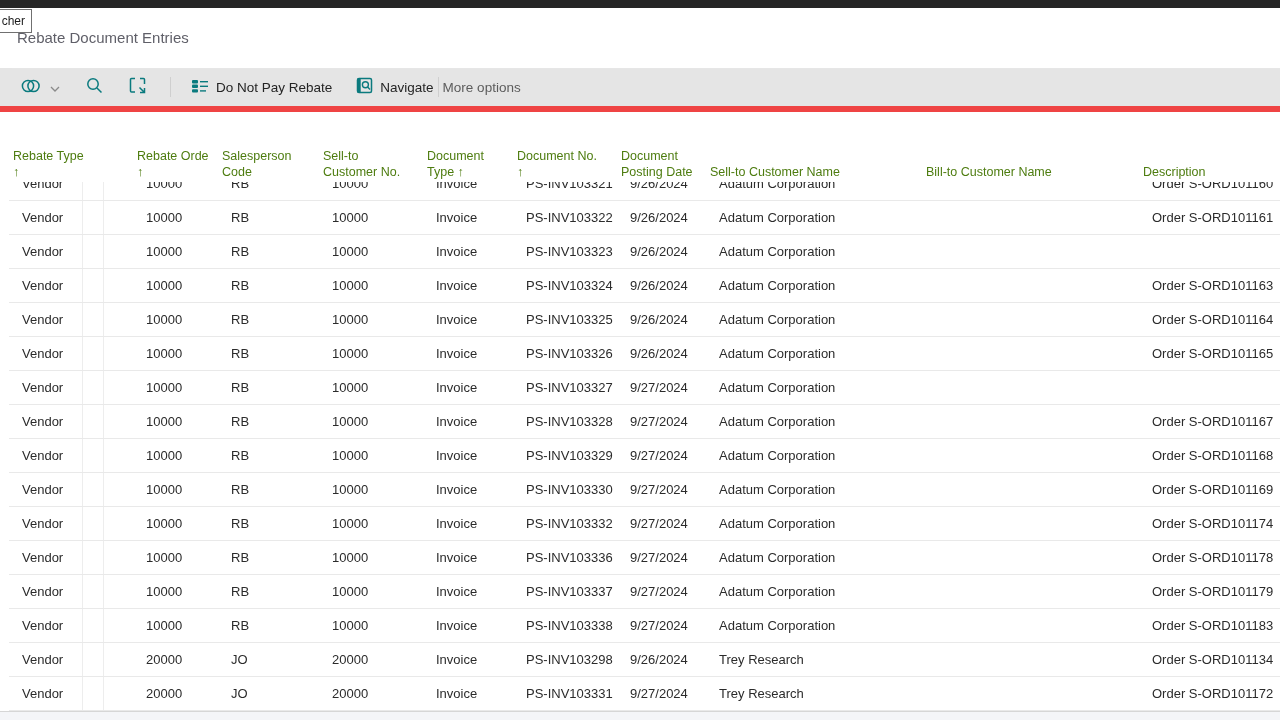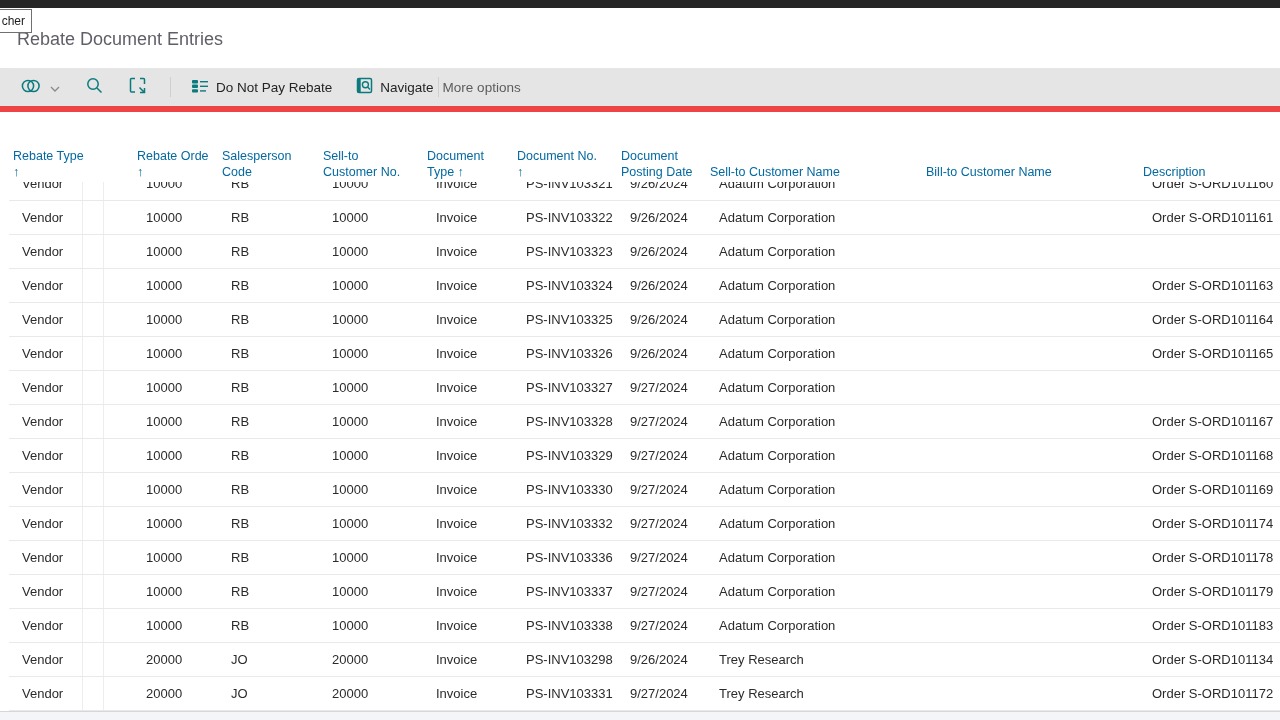--- a/index.html
+++ b/index.html
@@ -3,32 +3,32 @@
 <meta charset="utf-8">
 <style>
   html,body{margin:0;padding:0;background:#fff;}
   .screen{position:relative;width:1280px;height:720px;background:#fff;overflow:hidden;
           font-family:"Liberation Sans",sans-serif;padding-left:10px;}
   .topbar{position:absolute;top:0;left:0;right:0;height:8px;background:#262626;}
   .tooltip-box{position:absolute;left:-64px;top:9px;width:96px;height:24px;background:#fff;
                border:1px solid #707070;box-sizing:border-box;z-index:6;display:flex;
                align-items:center;justify-content:flex-end;padding-right:6px;
                font-size:12px;color:#1c1c1c;}
-  .page-title{position:absolute;left:17px;top:29px;font-size:18px;color:#5f5f68;z-index:2;}
+  .page-title{position:absolute;left:17px;top:29px;font-size:15px;color:#5f5f68;z-index:2;}
   .toolbar{position:absolute;left:0;right:0;top:68px;height:44px;display:flex;align-items:center;
            border-bottom:6px solid #ef4444;box-sizing:border-box;background:#e5e5e5;}
   .toolbar::before{content:"";position:absolute;top:0;left:12px;right:0;height:1px;background:#e6e6e6;}
   .tbtn{background:none;border:none;padding:0;display:flex;align-items:center;gap:7px;
         font-family:inherit;font-size:13.5px;color:#242424;cursor:pointer;white-space:nowrap;}
   .tbtn.more{color:#5c5c5c;}
   .vdiv{width:1px;height:20px;background:#cfcfcf;}
   .ml20{margin-left:20px;}.ml24{margin-left:24px;}.ml26{margin-left:26px;}.ml22{margin-left:4px;}
   
   .grid-header{position:absolute;top:148px;left:0;display:flex;z-index:3;background:#fff;}
-  .hcell{box-sizing:border-box;padding-left:13px;font-size:12.5px;color:#0369a1;overflow:hidden;white-space:nowrap;}
+  .hcell{box-sizing:border-box;padding-left:13px;font-size:12.5px;color:#4d7c0f;overflow:hidden;white-space:nowrap;}
   .hl1,.hl2{height:16px;line-height:16px;}
   .grid-body{position:absolute;top:182px;left:9px;right:0;z-index:1;}
   .row{height:34px;border-bottom:1px solid #e9e9e9;box-sizing:border-box;overflow:hidden;background:transparent;}
   .row.clipped{height:19px;}
   .row.clipped .rowinner{margin-top:-15px;}
   .rowinner{display:flex;height:33px;}
   .cell{box-sizing:border-box;padding-left:13px;font-size:13px;line-height:33px;color:#2b2b2b;
         white-space:nowrap;overflow:hidden;}
   .c0{width:124px;}.c1{width:85px;}.c2{width:101px;}.c3{width:104px;}.c4{width:90px;}
   .c5{width:104px;}.c6{width:89px;}.c7{width:216px;}.c8{width:217px;}.c9{width:150px;}

